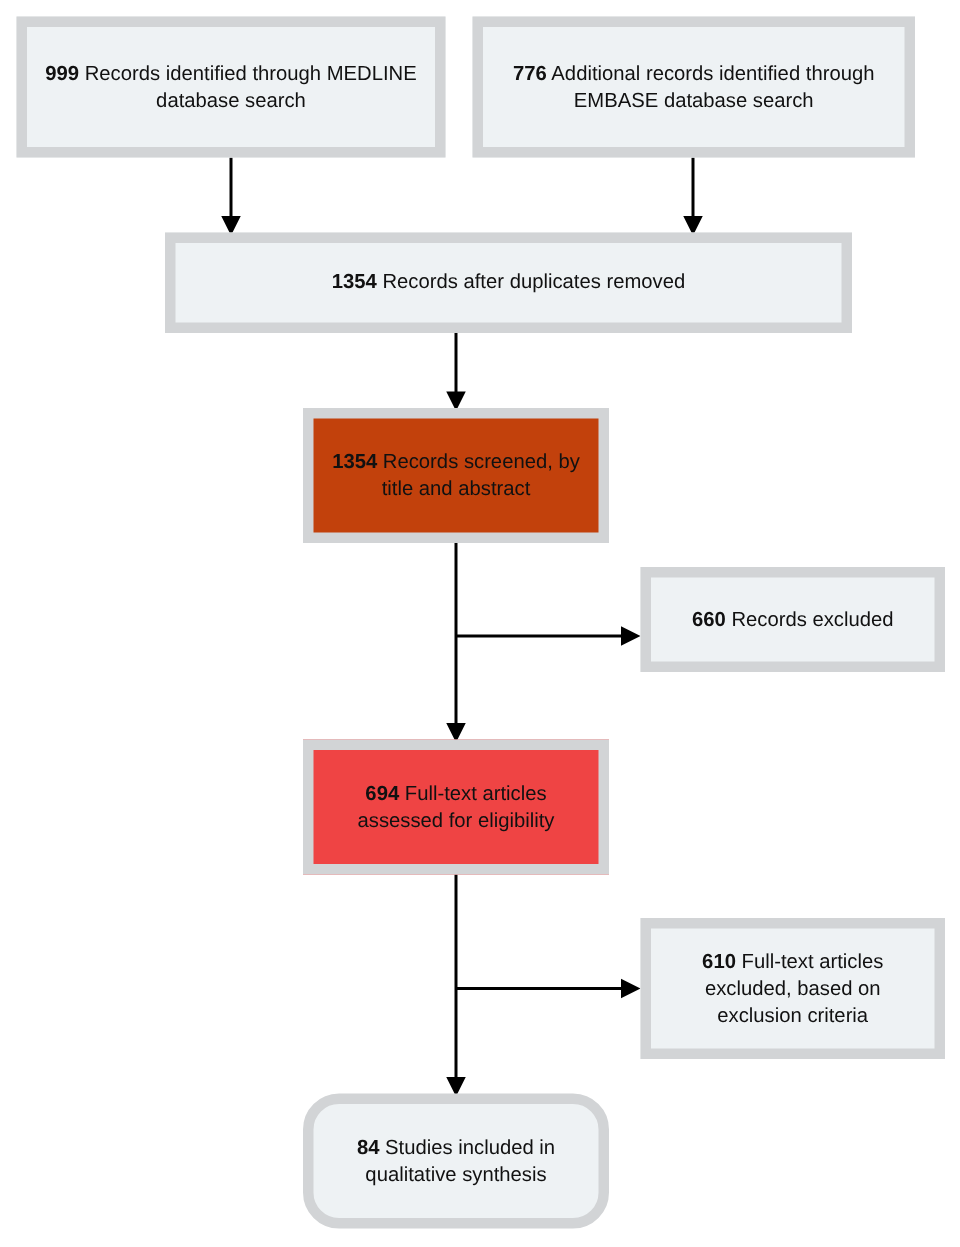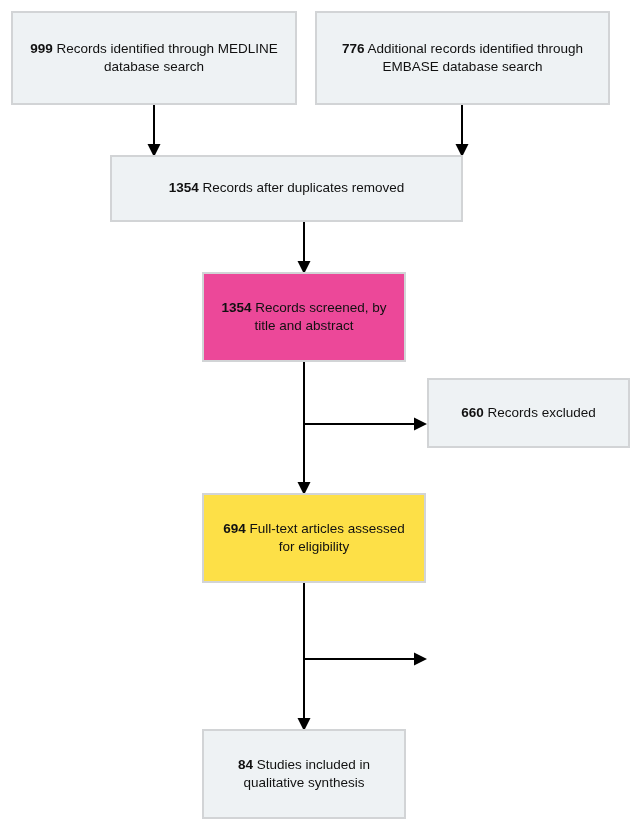--- a/index.html
+++ b/index.html
@@ -16,21 +16,21 @@
     position: relative;
     width: 640px;
     height: 831px;
     background: #ffffff;
     overflow: hidden;
   }
   .node {
     position: absolute;
     box-sizing: border-box;
     background: #eef2f4;
-    border: 2px solid #0f766e;
+    border: 7px solid #0f766e;
     display: flex;
     align-items: center;
     justify-content: center;
     text-align: center;
     padding: 4px 10px;
   }
   .node-text {
     font-size: 13.5px;
     line-height: 1.35;
     color: #111111;
@@ -106,44 +106,49 @@
       <span>Records identified through MEDLINE database search</span>
     </span>
   </div>
 
   <div class="node" style="left: 315px; top: 11px; width: 295px; height: 94px; background: rgb(238, 242, 244); border-color: rgb(210, 212, 214); color: rgb(17, 17, 17); justify-content: center;">
     <span class="node-text"><b>776</b>
       <span>Additional records identified through EMBASE database search</span>
     </span>
   </div>
 
-  <div class="node" style="left: 110px; top: 155px; width: 353px; height: 67px; background: rgb(238, 242, 244); border-color: rgb(210, 212, 214); color: rgb(17, 17, 17);">
+  <div class="node" style="left: 110px; top: 155px; width: 458px; height: 67px; background: rgb(238, 242, 244); border-color: rgb(210, 212, 214); color: rgb(17, 17, 17);">
     <span class="node-text"><b>1354</b>
       <span>Records after duplicates removed</span>
     </span>
   </div>
 
-  <div class="node" style="left: 202px; top: 272px; width: 204px; height: 90px; background: #ec4899; border-color: rgb(210, 212, 214); color: rgb(17, 17, 17);">
+  <div class="node" style="left: 202px; top: 272px; width: 204px; height: 90px; background: #c2410c; border-color: rgb(210, 212, 214); color: rgb(17, 17, 17);">
     <span class="node-text"><b>1354</b>
       <span>Records screened, by title and abstract</span>
     </span>
   </div>
 
   <div class="node" style="left: 427px; top: 378px; width: 203px; height: 70px; background: rgb(238, 242, 244); border-color: rgb(210, 212, 214); color: rgb(17, 17, 17);">
     <span class="node-text"><b>660</b>
       <span>Records excluded</span>
     </span>
   </div>
 
-  <div class="node" style="left: 202px; top: 493px; width: 224px; height: 90px; background: #fde047; border-color: rgb(210, 212, 214); color: rgb(17, 17, 17);">
+  <div class="node" style="left: 202px; top: 493px; width: 204px; height: 90px; background: #ef4444; border-color: rgb(210, 212, 214); color: rgb(17, 17, 17);">
     <span class="node-text"><b>694</b>
       <span>Full-text articles assessed for eligibility</span>
     </span>
   </div>
 
+  <div class="node" style="left: 427px; top: 612px; width: 203px; height: 94px; background: rgb(238, 242, 244); border-color: rgb(210, 212, 214); color: rgb(17, 17, 17);">
+    <span class="node-text"><b>610</b>
+      <span>Full-text articles excluded, based on exclusion criteria</span>
+    </span>
+  </div>
 
-  <div class="node" style="left: 202px; top: 729px; width: 204px; height: 90px; background: rgb(238, 242, 244); border-color: rgb(210, 212, 214); color: rgb(17, 17, 17);">
+  <div class="node" style="left: 202px; top: 729px; width: 204px; height: 90px; background: rgb(238, 242, 244); border-color: rgb(210, 212, 214); color: rgb(17, 17, 17); border-radius: 24px;">
     <span class="node-text"><b>84</b>
       <span>Studies included in qualitative synthesis</span>
     </span>
   </div>
 
 </div>
 
 </body></html>

